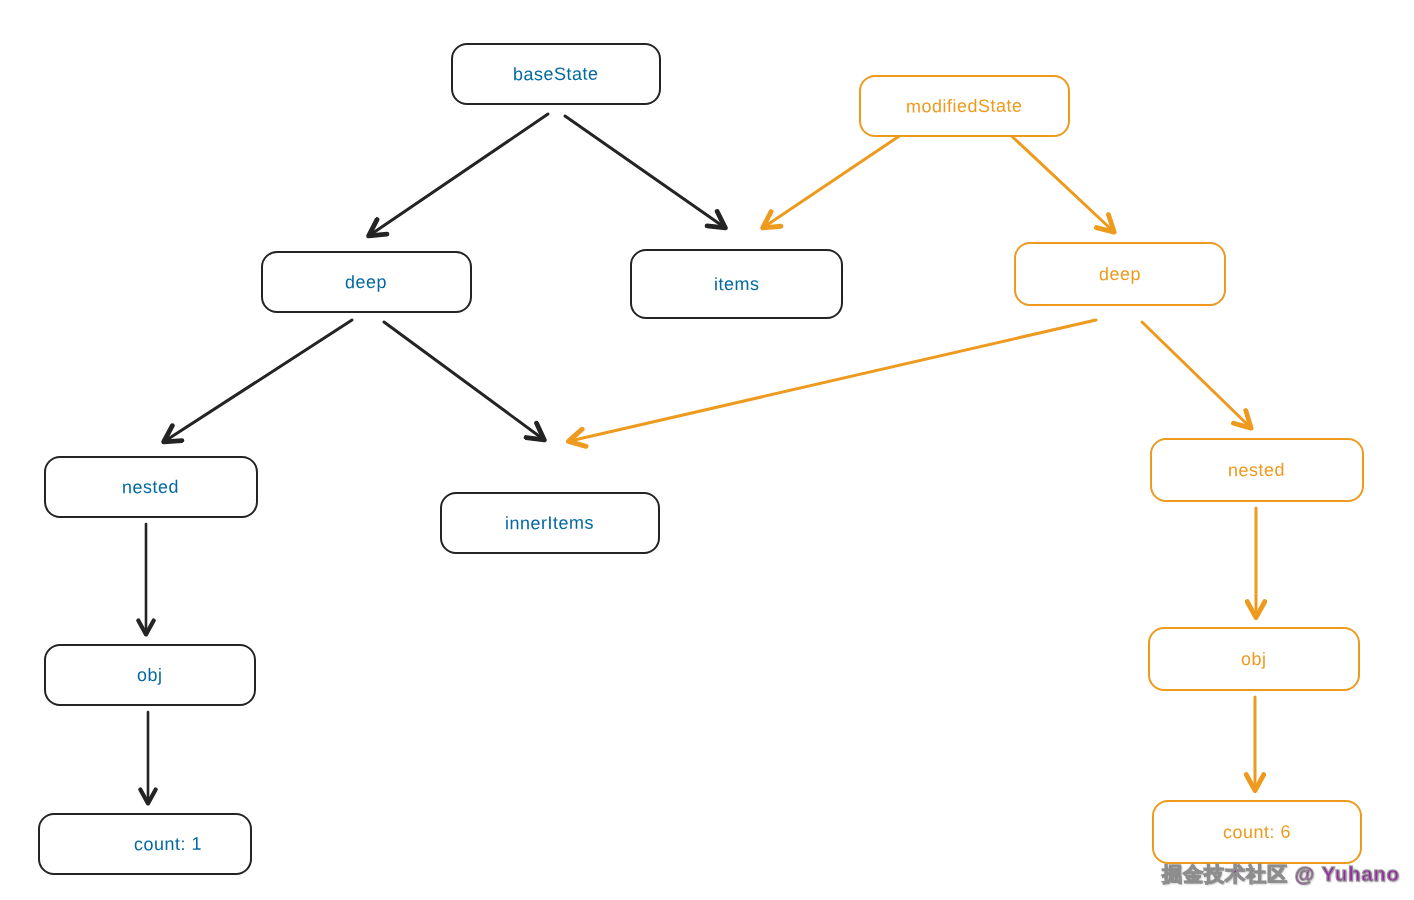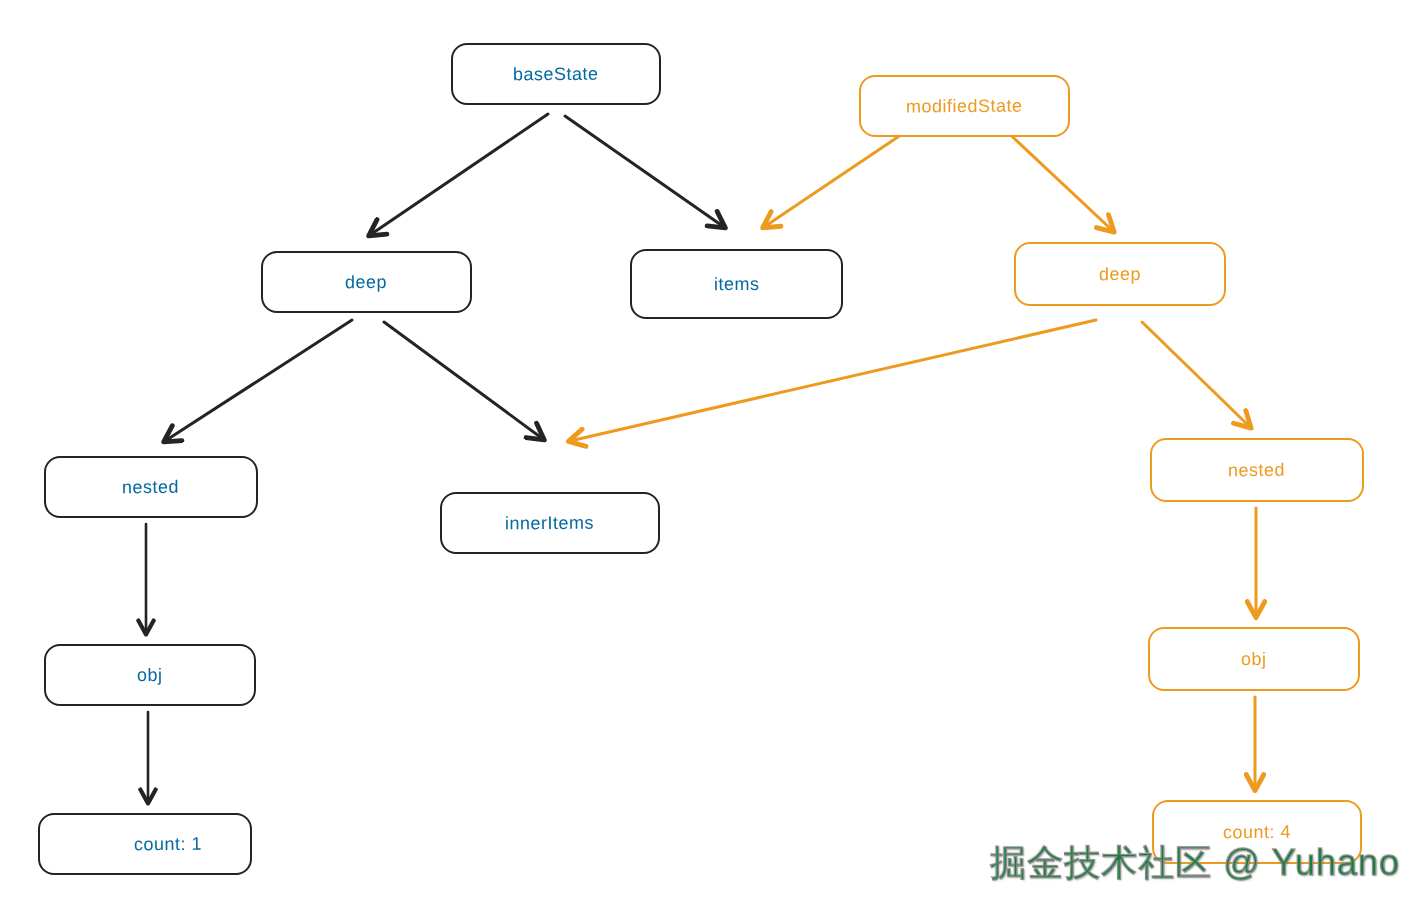--- a/index.html
+++ b/index.html
@@ -41,23 +41,23 @@
     color: #ED9A1E;
   }
   .node .label {
     white-space: pre;
     transform: rotate(-0.4deg);
   }
   .watermark {
     position: absolute;
     right: 14px;
     bottom: 12px;
-    font-size: 36px;
-    font-weight: normal;
-    color: #15803d;
+    font-size: 20px;
+    font-weight: bold;
+    color: #a21caf;
     -webkit-text-stroke: 1.1px #8d8d8d;
     text-shadow: 1px 1px 2px rgba(90,90,90,0.55), -1px -1px 1px rgba(150,150,150,0.35);
     letter-spacing: 1px;
     white-space: nowrap;
   }
 </style>
 </head>
 <body>
 
 <div class="canvas">
@@ -125,18 +125,18 @@
 
   <div class="node node-orange" style="left:1150px; top:438px; width:214px; height:64px;">
     <span class="label">nested</span>
   </div>
 
   <div class="node node-orange" style="left:1148px; top:627px; width:212px; height:64px;">
     <span class="label">obj</span>
   </div>
 
   <div class="node node-orange" style="left:1152px; top:800px; width:210px; height:64px;">
-    <span class="label">count: 4</span>
+    <span class="label">count: 6</span>
   </div>
 
   <div class="watermark">掘金技术社区 @ Yuhano</div>
 
 </div>
 
 </body></html>

